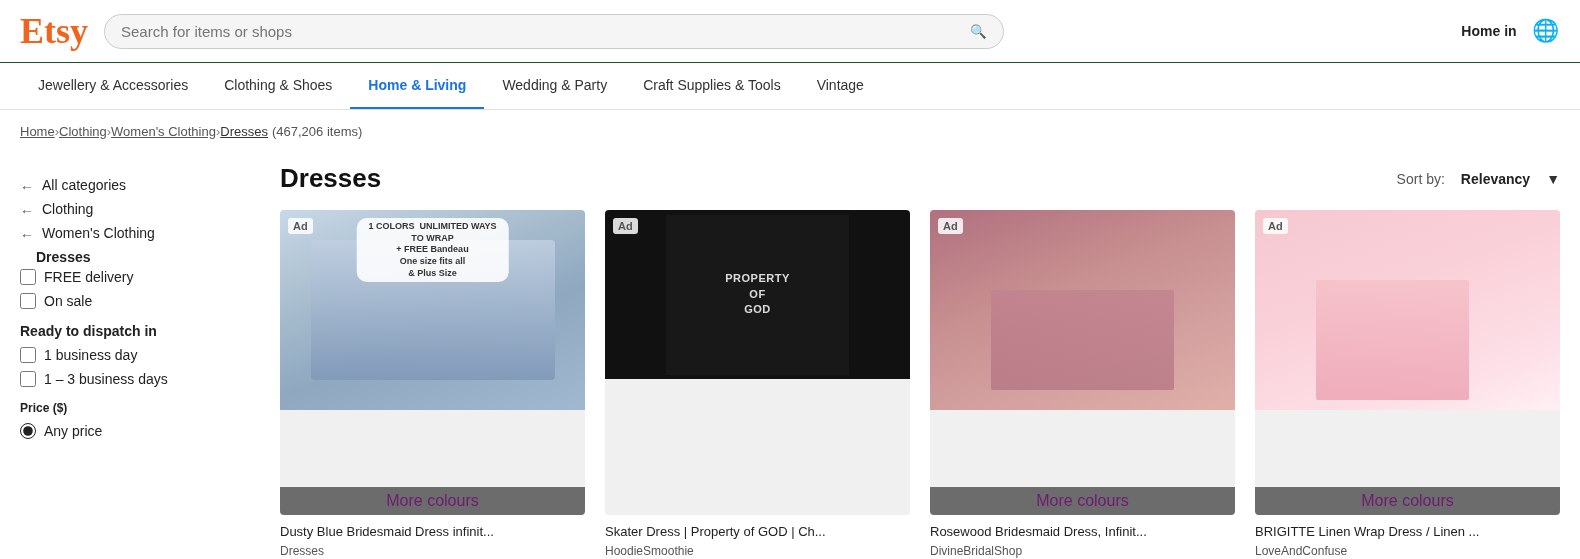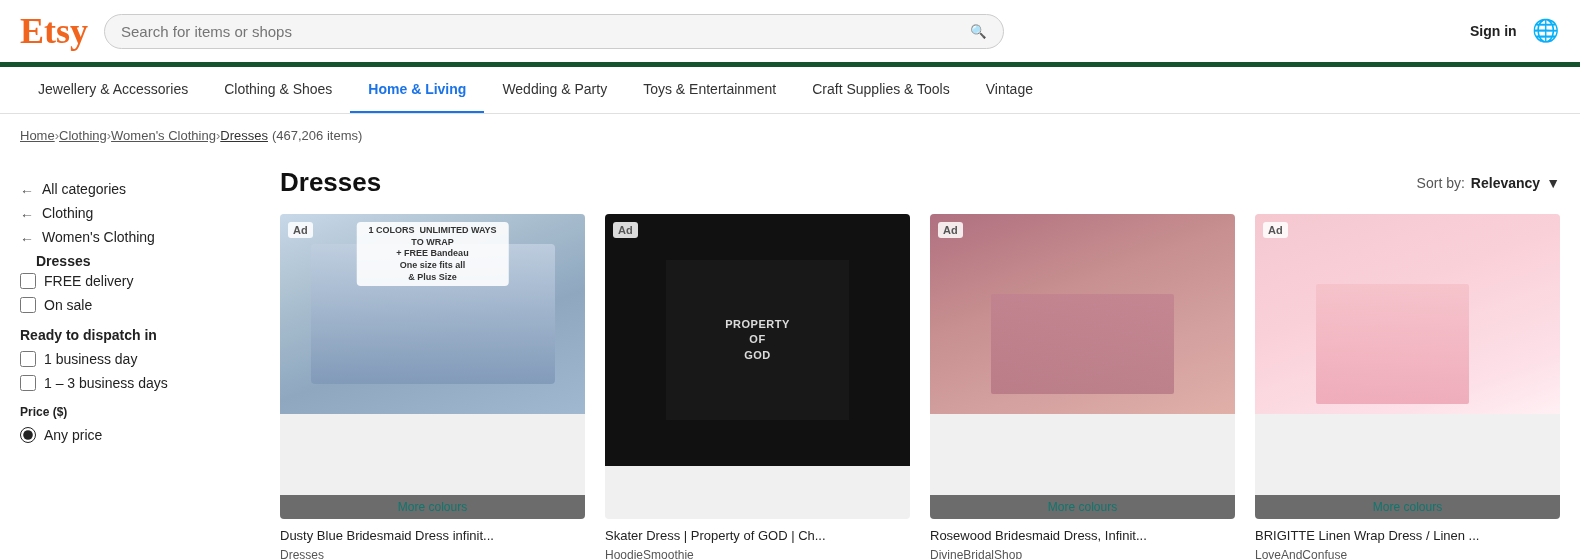--- a/index.html
+++ b/index.html
@@ -1,19 +1,19 @@
 <!DOCTYPE html>
 <html><head>
   <meta charset="utf-8">
   <style>
     * { box-sizing: border-box; margin: 0; padding: 0; }
     body { font-family: -apple-system, BlinkMacSystemFont, 'Segoe UI', Helvetica, Arial, sans-serif; font-size: 14px; color: #222; background: #fff; }
 
     
-    .header { display: flex; align-items: center; padding: 10px 20px; border-bottom: 5px solid #14532d; gap: 16px; }
+    .header { display: flex; align-items: center; padding: 10px 20px; border-bottom: 1px solid #14532d; gap: 16px; }
     .logo { font-size: 36px; font-weight: bold; color: #F1641E; font-family: Georgia, serif; cursor: pointer; white-space: nowrap; }
     .search-bar { flex: 1; display: flex; align-items: center; border: 1px solid #ccc; border-radius: 24px; padding: 8px 16px; background: #f5f5f5; max-width: 900px; }
     .search-bar input { border: none; background: transparent; outline: none; width: 100%; font-size: 15px; color: #555; }
     .search-icon-btn { background: none; border: none; cursor: pointer; margin-left: 8px; }
     .header-actions { display: flex; align-items: center; gap: 16px; margin-left: auto; }
     .sign-in-link { font-size: 14px; font-weight: 600; cursor: pointer; color: #222; white-space: nowrap; }
     .globe-icon { font-size: 22px; cursor: pointer; }
 
     
     .nav { display: flex; align-items: center; padding: 0 20px; border-bottom: 1px solid #e0e0e0; overflow-x: auto; }
@@ -44,61 +44,60 @@
     .radio-item { display: flex; align-items: center; gap: 8px; margin-bottom: 8px; font-size: 14px; cursor: pointer; }
     .radio-item input[type="radio"] { width: 16px; height: 16px; accent-color: #222; }
 
     .ready-label { font-weight: 700; font-size: 14px; margin-top: 14px; margin-bottom: 8px; }
     .price-label { font-weight: 700; font-size: 12px; margin-top: 14px; margin-bottom: 8px; }
 
     
     .content { flex: 1; }
     .content-header { display: flex; align-items: center; justify-content: space-between; margin-bottom: 16px; padding-top: 10px; }
     .page-title { font-size: 26px; font-weight: 700; color: #111; }
-    .sort-control { display: flex; align-items: center; gap: 6px; font-size: 14px; cursor: pointer; }
+    .sort-control { display: flex; align-items: center; gap: 16px; font-size: 14px; cursor: pointer; }
     .sort-label { color: #555; }
     .sort-value { font-weight: 600; color: #222; }
     .sort-arrow { color: #333; }
 
     
     .products-grid { display: grid; grid-template-columns: repeat(4, 1fr); gap: 20px; }
     .product-card { cursor: pointer; position: relative; }
     .product-image-wrapper { position: relative; border-radius: 4px; overflow: hidden; background: #f0f0f0; aspect-ratio: 1 / 1; }
 
     .ad-badge { position: absolute; top: 8px; left: 8px; background: rgba(255,255,255,0.85); font-size: 11px; color: #555; padding: 2px 5px; border-radius: 3px; font-weight: 600; }
-    .more-colours-bar { position: absolute; bottom: 0; left: 0; right: 0; background: rgba(0,0,0,0.55); color: #0f766e; text-align: center; font-size: 12px; padding: 5px; }
+    .more-colours-bar { position: absolute; bottom: 0; left: 0; right: 0; background: rgba(0,0,0,0.55); color: #701a75; text-align: center; font-size: 16px; padding: 5px; }
     .product-promo-badge { position: absolute; top: 8px; left: 8px; background: rgba(255,255,255,0.9); font-size: 10px; color: #333; padding: 4px 8px; border-radius: 3px; font-weight: 600; line-height: 1.3; }
 
     .product-info { padding: 8px 0 4px; }
     .product-title { font-size: 13px; color: #222; margin-bottom: 3px; line-height: 1.4; white-space: nowrap; overflow: hidden; text-overflow: ellipsis; }
     .product-shop { font-size: 12px; color: #555; margin-bottom: 4px; }
   </style>
 </head>
 <body>
 
 <div class="header">
   <div class="logo">Etsy</div>
   <div class="search-bar">
     <input type="text" placeholder="Search for items or shops" style="">
     <button class="search-icon-btn">
       <span>🔍</span>
     </button>
   </div>
   <div class="header-actions">
-    <span class="sign-in-link">Sign in</span>
+    <span class="sign-in-link">Home in</span>
     <span class="globe-icon">🌐</span>
   </div>
 </div>
 
 <nav class="nav">
   <div class="nav-item">Jewellery &amp; Accessories</div>
   <div class="nav-item">Clothing &amp; Shoes</div>
   <div class="nav-item active">Home &amp; Living</div>
   <div class="nav-item">Wedding &amp; Party</div>
-  <div class="nav-item">Toys &amp; Entertainment</div>
   <div class="nav-item">Craft Supplies &amp; Tools</div>
   <div class="nav-item">Vintage</div>
 </nav>
 
 <div class="breadcrumb">
   <a>Home</a>
   <span class="sep">›</span>
   <a>Clothing</a>
   <span class="sep">›</span>
   <a>Women's Clothing</a>
@@ -165,35 +164,35 @@
     </div>
 
     <div class="products-grid">
 
       <div class="product-card">
         <div class="product-image-wrapper">
           <div style="width:100%;height:200px;background:linear-gradient(160deg,#c8d8e8 0%,#aabfcf 30%,#8fa8c0 60%,#a0b8d0 100%);position:relative;">
             <div style="position:absolute;top:30px;left:50%;transform:translateX(-50%);width:80%;height:140px;background:linear-gradient(180deg,#c0cfe0 0%,#8099b8 100%);border-radius:4px;opacity:0.9;"></div>
           </div>
           <div class="ad-badge">Ad</div>
-          <div class="product-promo-badge" style="top:8px;left:50%;transform:translateX(-50%);font-size:9px;text-align:center;background:rgba(255,255,255,0.88);padding:3px 6px;border-radius:4px;">
+          <div class="product-promo-badge" style="top:8px;left:50%;transform:translateX(-50%);font-size:9px;text-align:center;background:rgba(255,255,255,0.88);padding:3px 6px;border-radius:10px;">
             1 COLORS&nbsp; UNLIMITED WAYS TO WRAP<br>+ FREE Bandeau<br>One size fits all<br>&amp; Plus Size
           </div>
           <div class="more-colours-bar">More colours</div>
         </div>
         <div class="product-info">
           <div class="product-title">Dusty Blue Bridesmaid Dress infinit...</div>
           <div class="product-shop">Dresses</div>
 
         </div>
       </div>
 
       <div class="product-card">
         <div class="product-image-wrapper">
-          <div style="width:100%;height:252px;background:#111;position:relative;display:flex;align-items:center;justify-content:center;">
+          <div style="width:100%;height:169px;background:#111;position:relative;display:flex;align-items:center;justify-content:center;">
             <div style="width:60%;height:160px;background:#1a1a1a;display:flex;align-items:center;justify-content:center;color:white;font-size:11px;text-align:center;line-height:1.4;letter-spacing:0.5px;font-weight:600;opacity:0.85;">PROPERTY<br>OF<br>GOD</div>
           </div>
           <div class="ad-badge">Ad</div>
         </div>
         <div class="product-info">
           <div class="product-title">Skater Dress | Property of GOD | Ch...</div>
           <div class="product-shop">HoodieSmoothie</div>
 
         </div>
       </div>

